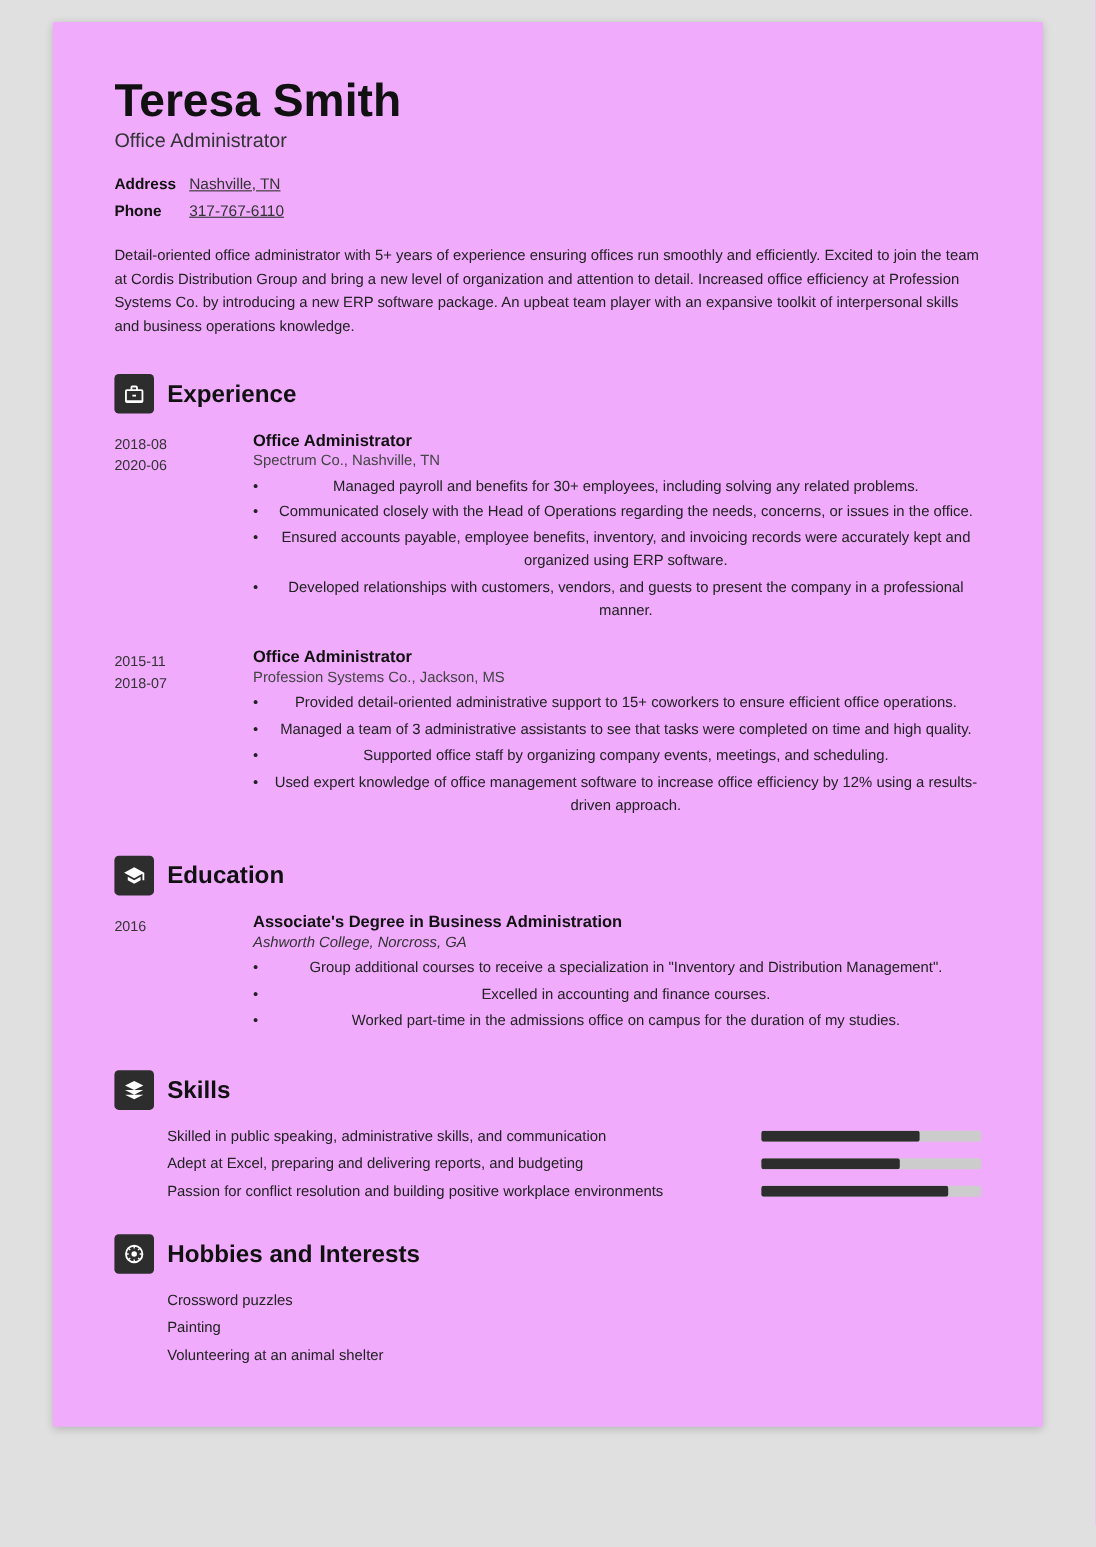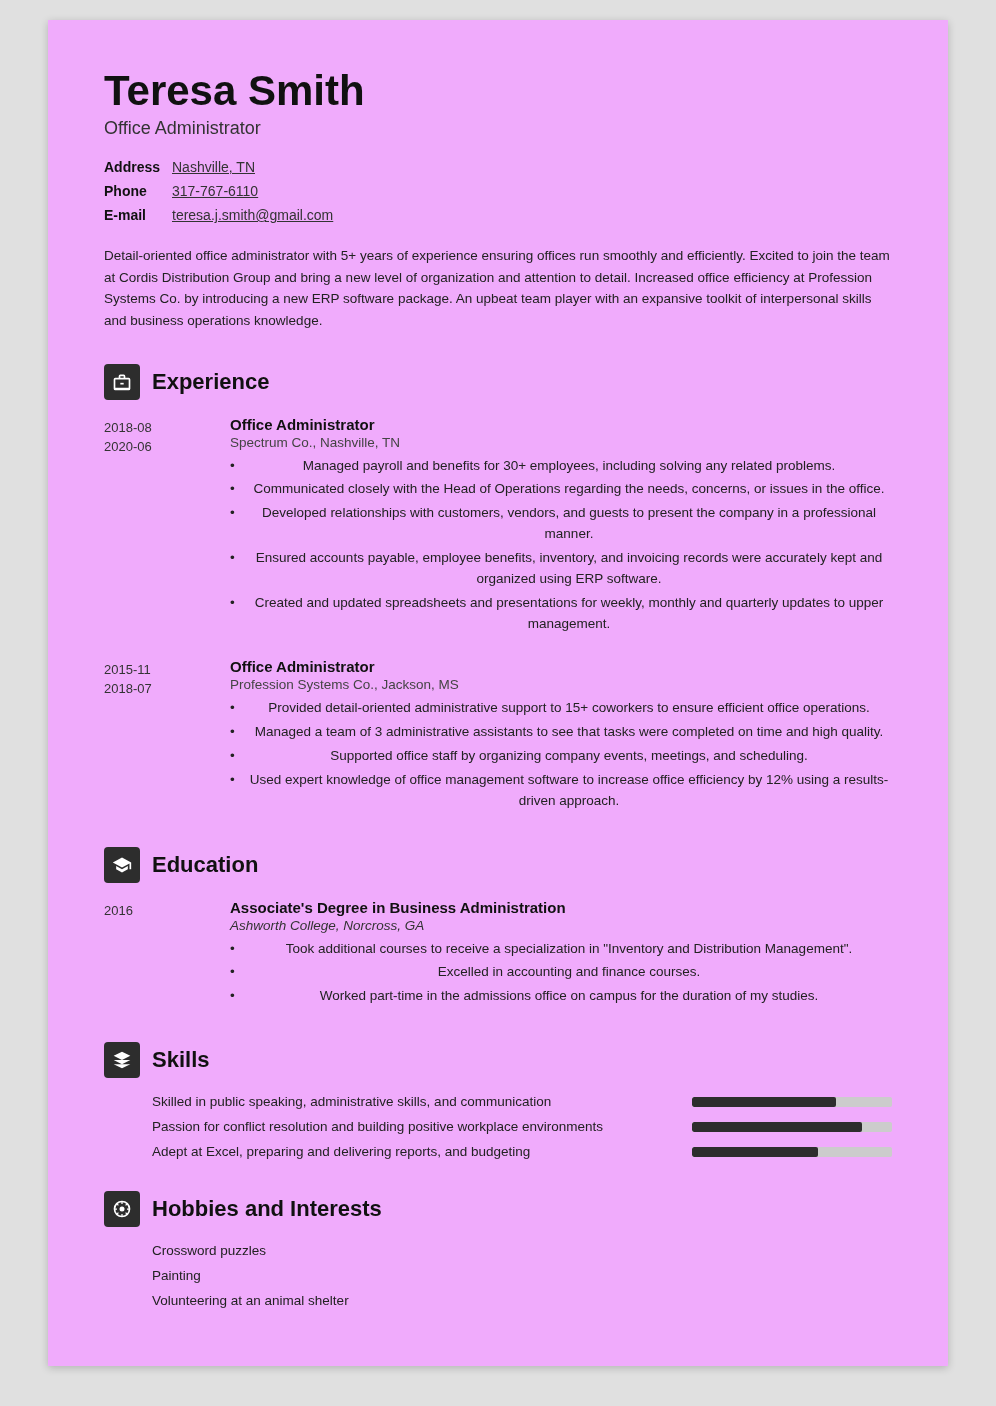--- a/index.html
+++ b/index.html
@@ -183,24 +183,20 @@
   </div>
 
   <div>
     <div class="contact-row">
       <span class="contact-label">Address</span>
       <span class="contact-value">Nashville, TN</span>
     </div>
     <div class="contact-row">
       <span class="contact-label">Phone</span>
       <span class="contact-value">317-767-6110</span>
-    </div>
-    <div class="contact-row">
-      <span class="contact-label">E-mail</span>
-      <span class="contact-value">teresa.j.smith@gmail.com</span>
     </div>
   </div>
 
   <div class="summary">Detail-oriented office administrator with 5+ years of experience ensuring offices run smoothly and efficiently. Excited to join the team at Cordis Distribution Group and bring a new level of organization and attention to detail. Increased office efficiency at Profession Systems Co. by introducing a new ERP software package. An upbeat team player with an expansive toolkit of interpersonal skills and business operations knowledge.</div>
 
   <div class="section-wrapper">
     <div class="section-header">
       <div class="section-icon">
         <svg viewBox="0 0 24 24">
           <path d="M20 7h-4V5a2 2 0 0 0-2-2h-4a2 2 0 0 0-2 2v2H4a2 2 0 0 0-2 2v11a2 2 0 0 0 2 2h16a2 2 0 0 0 2-2V9a2 2 0 0 0-2-2zm-10-2h4v2h-4V5zm10 14H4V9h16v10z"></path>
@@ -212,23 +208,22 @@
 
     <div id="experience-entries">
         <div class="experience-entry">
           <div class="entry-dates">2018-08<br>2020-06</div>
           <div class="entry-content">
             <div class="entry-job-title">Office Administrator</div>
             <div class="entry-company">Spectrum Co., Nashville, TN</div>
             <ul class="entry-bullets">
               <li>Managed payroll and benefits for 30+ employees, including solving any related problems.</li>
               <li>Communicated closely with the Head of Operations regarding the needs, concerns, or issues in the office.</li>
+              <li>Ensured accounts payable, employee benefits, inventory, and invoicing records were accurately kept and organized using ERP software.</li>
               <li>Developed relationships with customers, vendors, and guests to present the company in a professional manner.</li>
-              <li>Ensured accounts payable, employee benefits, inventory, and invoicing records were accurately kept and organized using ERP software.</li>
-              <li>Created and updated spreadsheets and presentations for weekly, monthly and quarterly updates to upper management.</li>
             </ul>
           </div>
         </div>
         <div class="experience-entry">
           <div class="entry-dates">2015-11<br>2018-07</div>
           <div class="entry-content">
             <div class="entry-job-title">Office Administrator</div>
             <div class="entry-company">Profession Systems Co., Jackson, MS</div>
             <ul class="entry-bullets">
               <li>Provided detail-oriented administrative support to 15+ coworkers to ensure efficient office operations.</li>
@@ -250,21 +245,21 @@
       </div>
       <span class="section-title">Education</span>
     </div>
     <div id="education-entries">
         <div class="education-entry">
           <div class="entry-dates">2016</div>
           <div class="entry-content">
             <div class="entry-job-title">Associate's Degree in Business Administration</div>
             <div class="entry-school">Ashworth College, Norcross, GA</div>
             <ul class="entry-bullets">
-              <li>Took additional courses to receive a specialization in "Inventory and Distribution Management".</li>
+              <li>Group additional courses to receive a specialization in "Inventory and Distribution Management".</li>
               <li>Excelled in accounting and finance courses.</li>
               <li>Worked part-time in the admissions office on campus for the duration of my studies.</li>
             </ul>
           </div>
         </div>
       </div>
   </div>
 
   <div class="section-wrapper">
     <div class="section-header">
@@ -276,29 +271,29 @@
       <span class="section-title">Skills</span>
     </div>
     <div class="skills-section" id="skills-entries">
         <div class="skill-row">
           <div class="skill-label">Skilled in public speaking, administrative skills, and communication</div>
           <div class="skill-bar-container">
             <div class="skill-bar-fill" style="width: 72%;"></div>
           </div>
         </div>
         <div class="skill-row">
+          <div class="skill-label">Adept at Excel, preparing and delivering reports, and budgeting</div>
+          <div class="skill-bar-container">
+            <div class="skill-bar-fill" style="width: 63%;"></div>
+          </div>
+        </div>
+        <div class="skill-row">
           <div class="skill-label">Passion for conflict resolution and building positive workplace environments</div>
           <div class="skill-bar-container">
             <div class="skill-bar-fill" style="width: 85%;"></div>
-          </div>
-        </div>
-        <div class="skill-row">
-          <div class="skill-label">Adept at Excel, preparing and delivering reports, and budgeting</div>
-          <div class="skill-bar-container">
-            <div class="skill-bar-fill" style="width: 63%;"></div>
           </div>
         </div>
       </div>
   </div>
 
   <div class="section-wrapper">
     <div class="section-header">
       <div class="section-icon">
         <svg viewBox="0 0 24 24">
           <circle cx="12" cy="12" r="9" stroke="#fff" stroke-width="2" fill="none"></circle>

